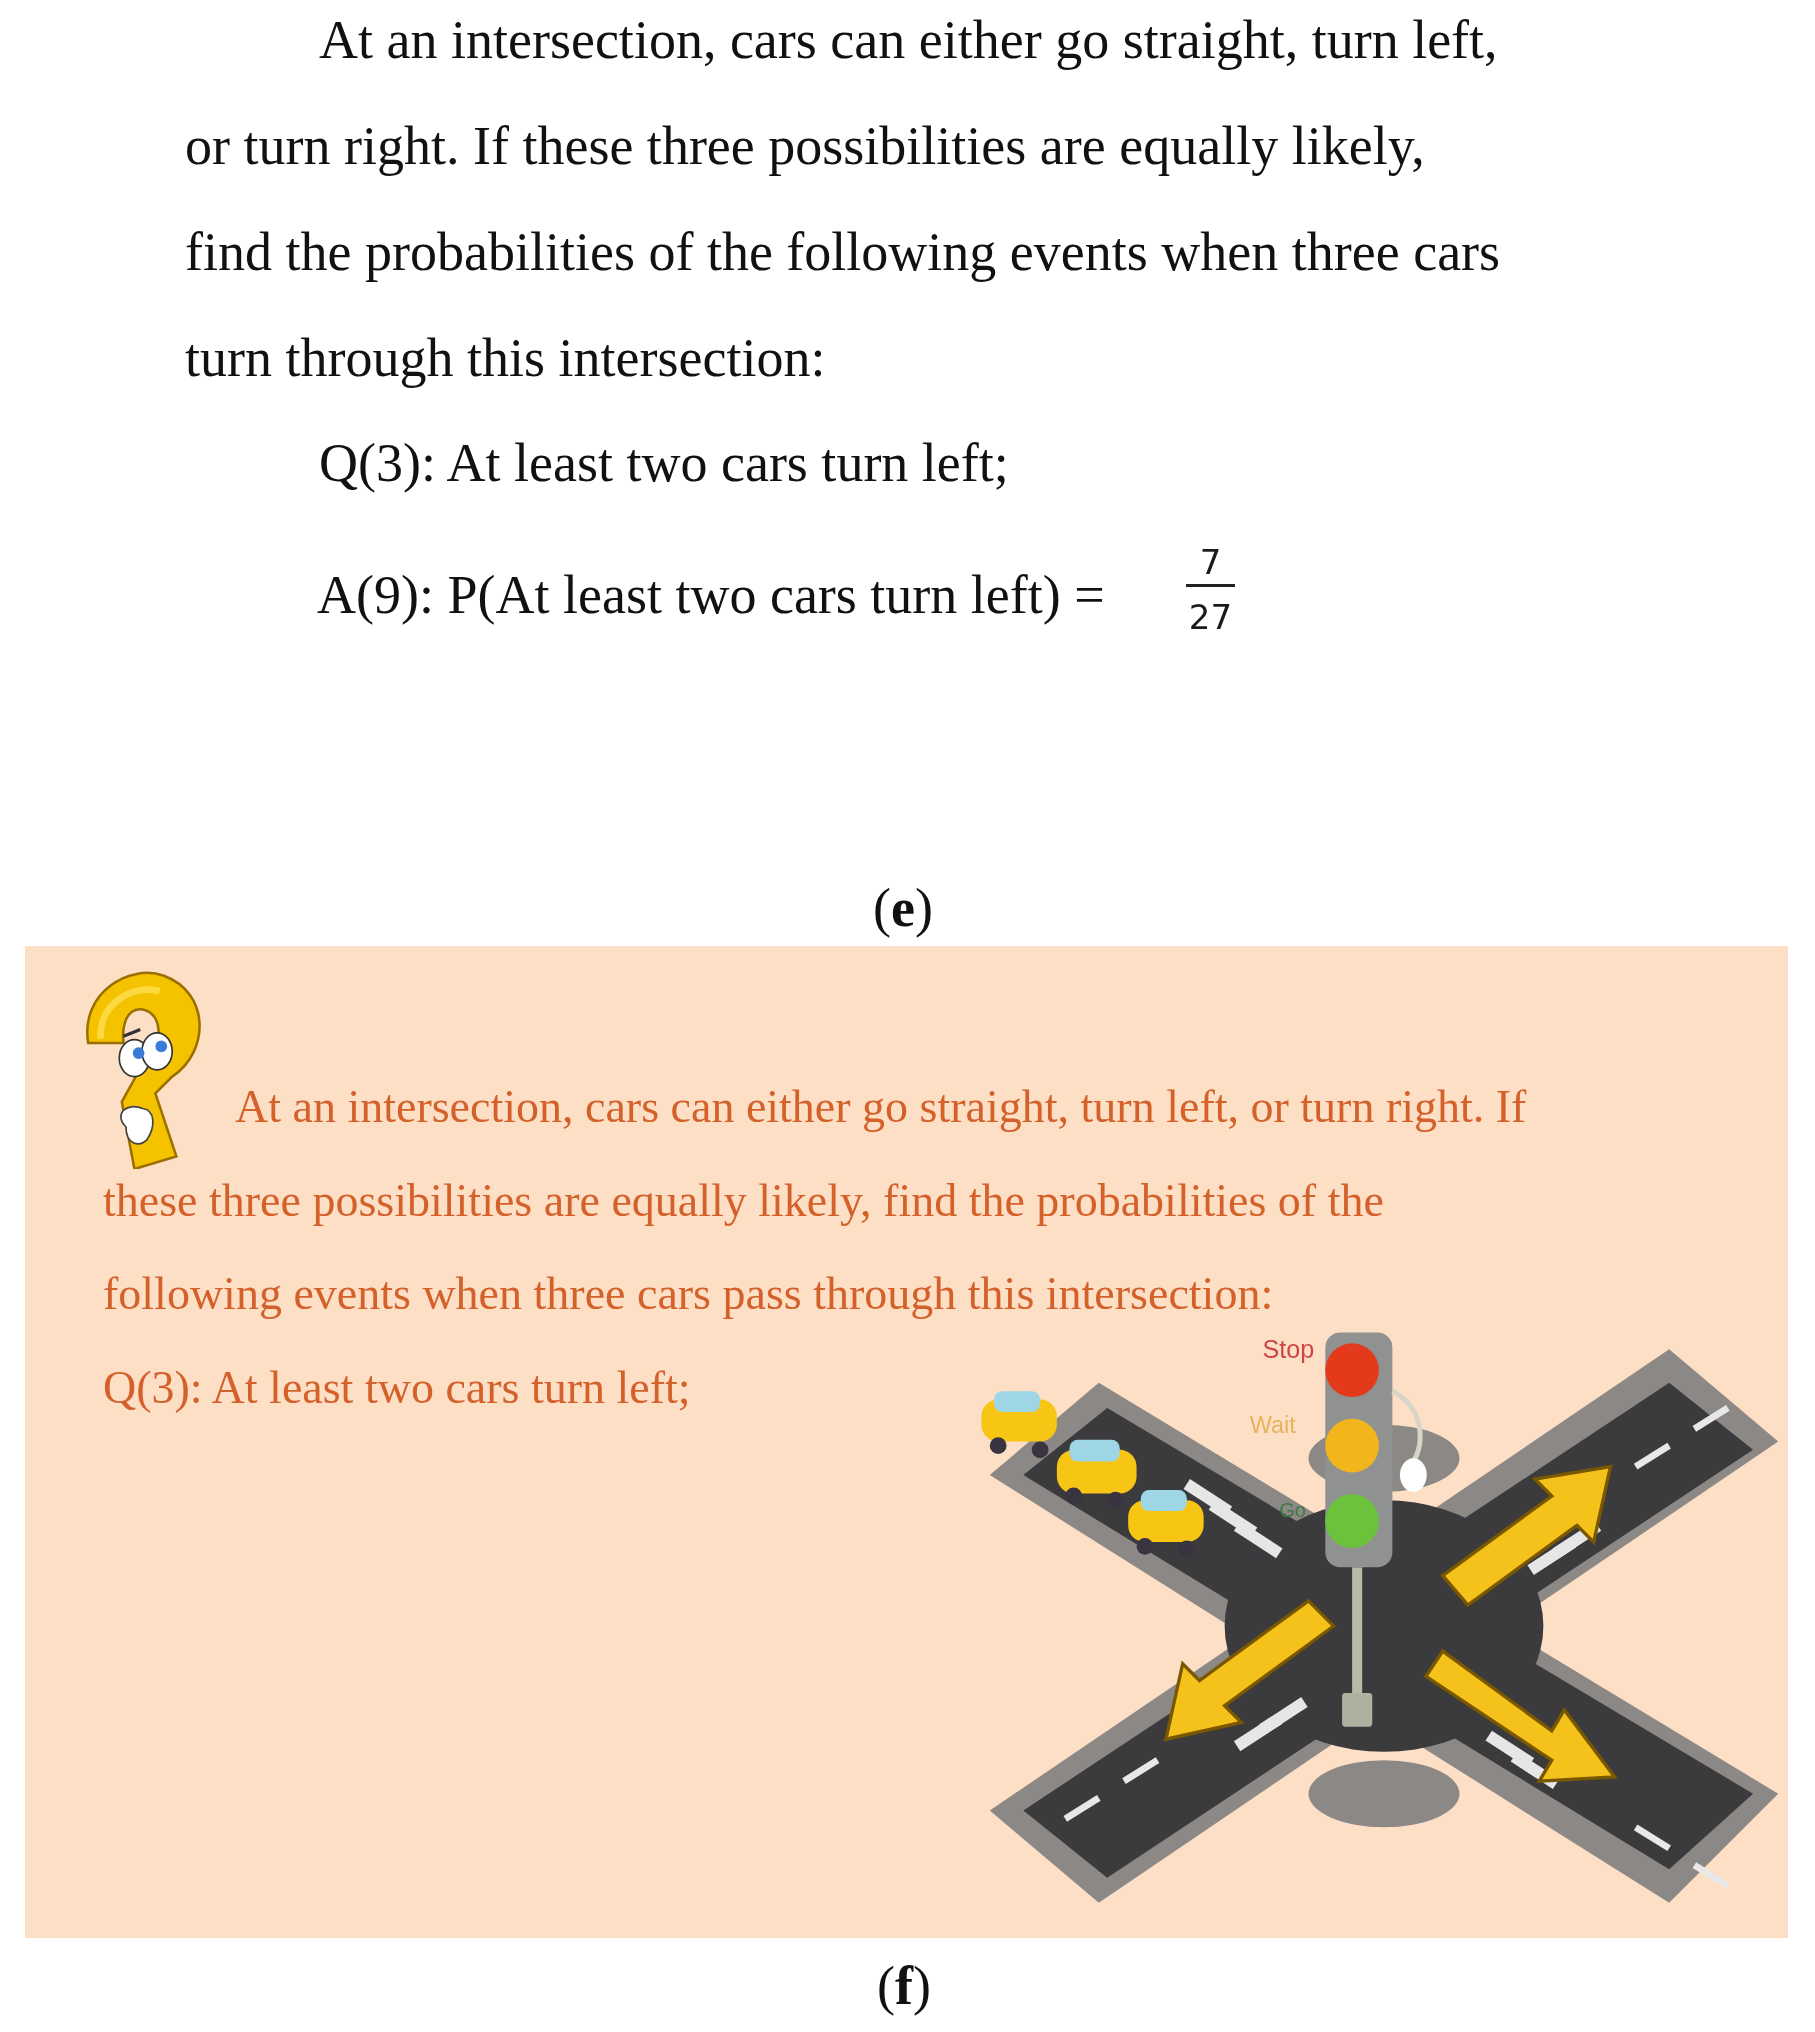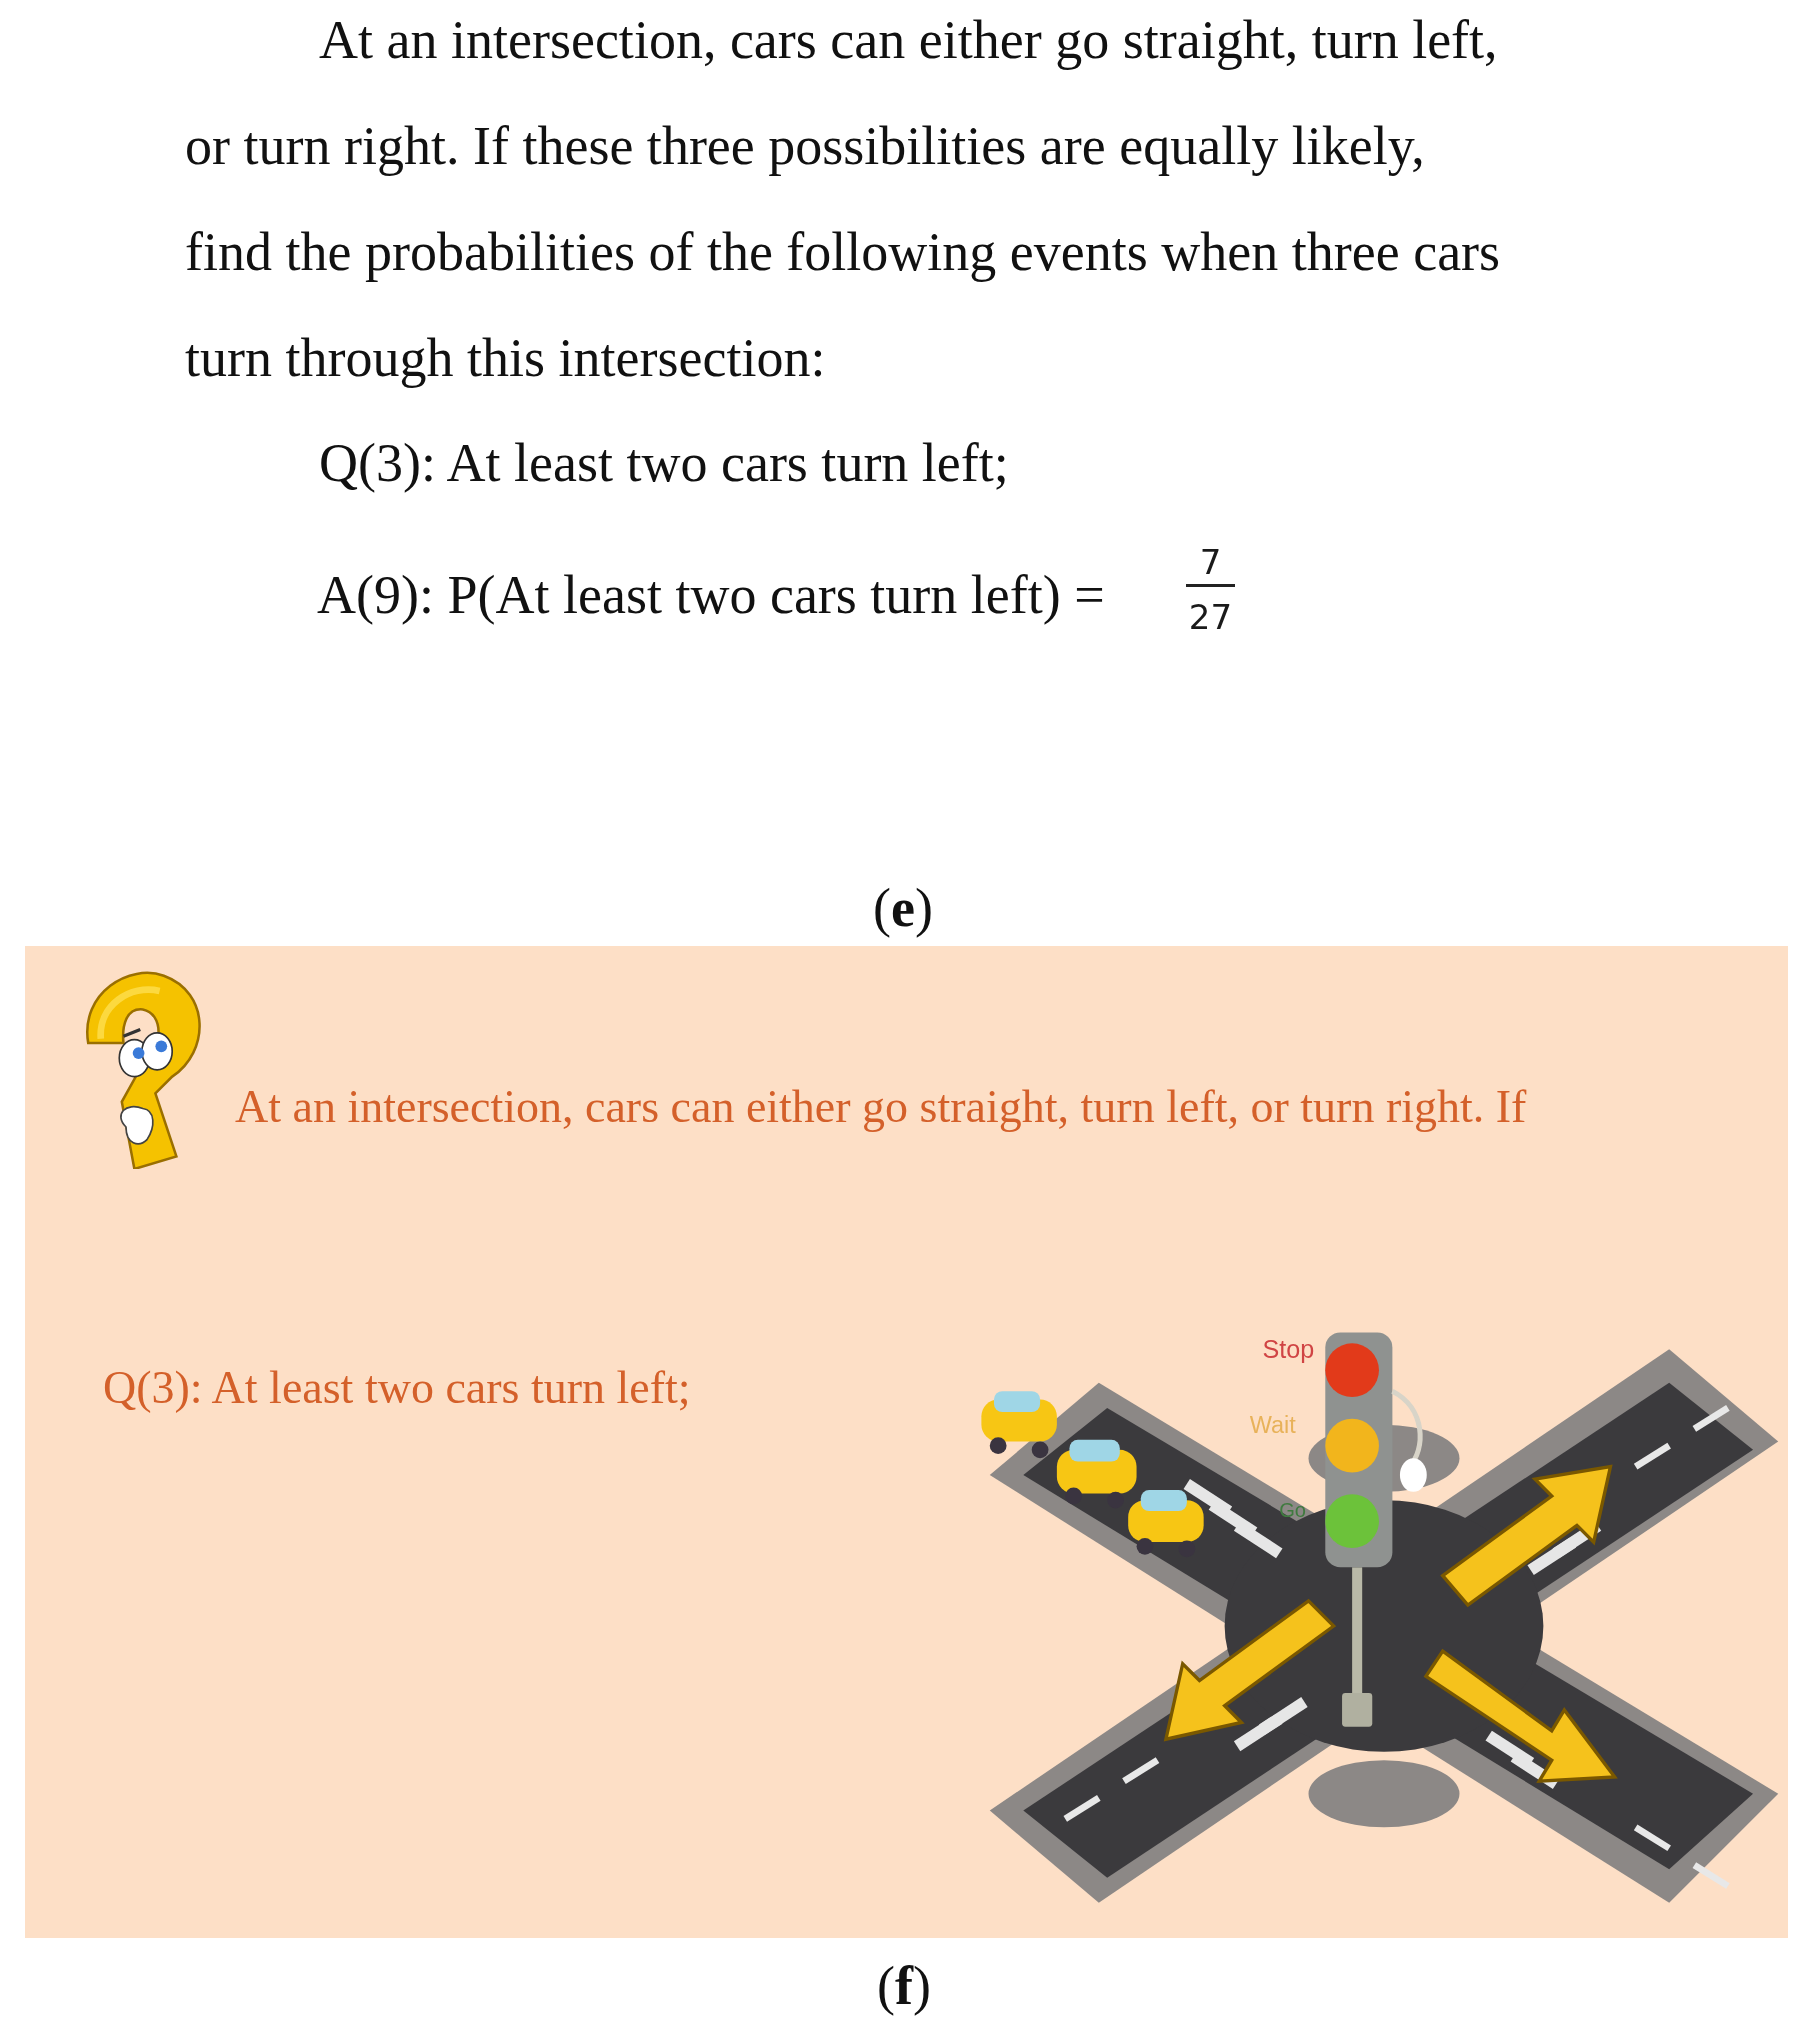--- a/index.html
+++ b/index.html
@@ -94,20 +94,22 @@
     <path d="M45 95 C 42 55, 80 30, 115 38" fill="none" stroke="#ffe25a" stroke-width="8" opacity="0.7"></path>
     <ellipse cx="85" cy="118" rx="18" ry="22" fill="#ffffff" stroke="#333" stroke-width="2"></ellipse>
     <ellipse cx="112" cy="110" rx="18" ry="22" fill="#ffffff" stroke="#333" stroke-width="2"></ellipse>
     <circle cx="90" cy="112" r="7" fill="#3a7ad8"></circle>
     <circle cx="117" cy="104" r="7" fill="#3a7ad8"></circle>
     <path d="M72 92 L 92 84" stroke="#333" stroke-width="4"></path>
     <path d="M75 200 C 60 185, 75 170, 95 178 C 110 180, 110 200, 100 215 C 90 225, 75 220, 75 200 Z" fill="#ffffff" stroke="#444" stroke-width="2"></path>
   </svg>
 
   <div class="abs f-line" style="left:210px; top:138px;">At an intersection, cars can either go straight, turn left, or turn right. If</div>
+  <div class="abs f-line" style="left:78px; top:232px;">these three possibilities are equally likely, find the probabilities of the</div>
+  <div class="abs f-line" style="left:78px; top:325px;">following events when three cars pass through this intersection:</div>
   <div class="abs f-line" style="left:78px; top:419px;">Q(3): At least two cars turn left;</div>
 
   <svg class="illus" viewBox="0 0 980 720">
 
     <g>
 
       <polygon points="20,180 150,70 960,560 830,690" fill="#8c8886"></polygon>
 
       <polygon points="830,30 960,140 150,690 20,580" fill="#8c8886"></polygon>
 

